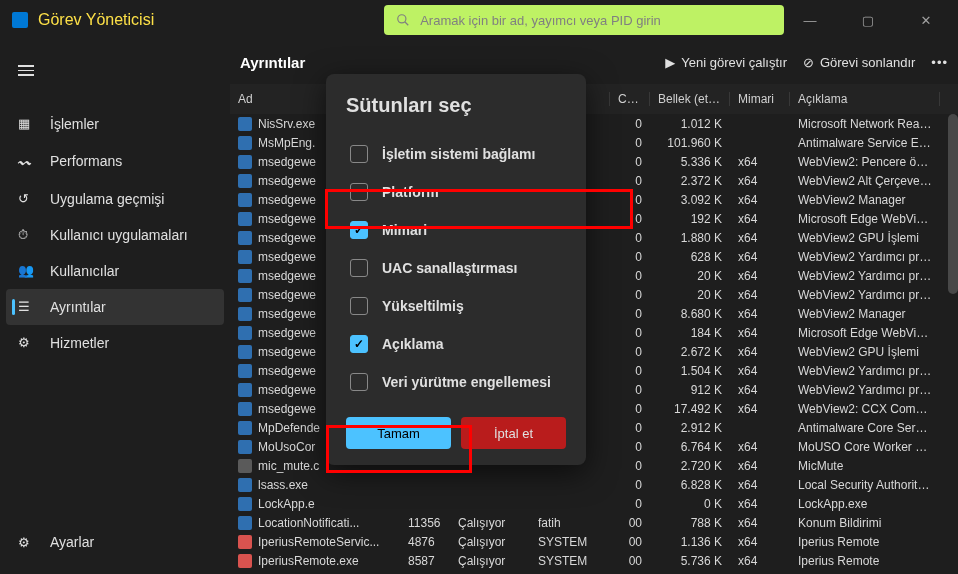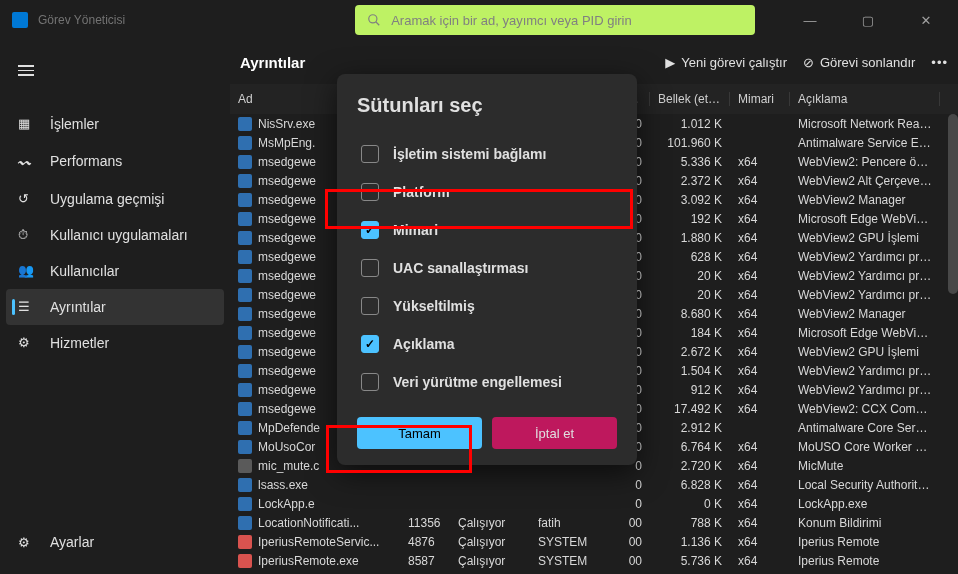--- a/index.html
+++ b/index.html
@@ -1,20 +1,20 @@
 <!DOCTYPE html>
 <html><head>
 <meta charset="utf-8">
 <style>
 * { margin: 0; padding: 0; box-sizing: border-box; font-family: 'Segoe UI', sans-serif; }
 body { background: #1e1e1e; color: #e0e0e0; font-size: 13px; overflow: hidden; width: 958px; height: 574px; }
 
 .titlebar { display: flex; align-items: center; height: 40px; padding: 0 12px; }
 .titlebar .app-icon { width: 16px; height: 16px; background: #0078d4; border-radius: 2px; margin-right: 10px; }
-.titlebar .title { color: #737373; font-size: 12px; }
+.titlebar .title { color: #fde047; font-size: 16px; }
 .titlebar .search { margin-left: 230px; display: flex; align-items: center; background: #bef264; border-radius: 4px; height: 30px; width: 400px; padding: 0 12px; }
 .titlebar .search svg { margin-right: 10px; }
 .titlebar .search .placeholder { color: #808080; font-size: 13px; }
 .titlebar .winbtns { margin-left: auto; display: flex; gap: 18px; color: #a0a0a0; }
 .titlebar .winbtns span { width: 40px; text-align: center; cursor: default; }
 
 .content { display: flex; height: calc(100% - 40px); }
 
 .sidebar { width: 230px; padding: 14px 6px; display: flex; flex-direction: column; }
 .hamburger { padding: 8px 12px; margin-bottom: 16px; }
@@ -41,30 +41,30 @@
 .thead > div, .trow > div { padding: 0 8px; white-space: nowrap; overflow: hidden; text-overflow: ellipsis; }
 .thead > div { border-right: 1px solid #383838; }
 .trow { height: 19px; font-size: 12px; color: #d8d8d8; }
 .trow .name { display:flex; align-items:center; gap:6px; }
 .proc-icon { width: 14px; height: 14px; background: #2f6fb0; border-radius: 2px; flex-shrink:0; }
 .proc-icon.alt { background: #d9534f; }
 .proc-icon.alt2 { background: #5a5a5a; }
 .num { text-align: right; }
 
 
-.dialog { position: absolute; top: 34px; left: 107px; width: 300px; background: #2c2c2c; border-radius: 8px; box-shadow: 0 8px 30px rgba(0,0,0,.6); padding: 20px 20px 16px 20px; z-index: 10; }
+.dialog { position: absolute; top: 34px; left: 96px; width: 260px; background: #2c2c2c; border-radius: 8px; box-shadow: 0 8px 30px rgba(0,0,0,.6); padding: 20px 20px 16px 20px; z-index: 10; }
 .dialog h2 { font-size: 20px; font-weight: 600; margin-bottom: 18px; }
 .opt { display: flex; align-items: center; padding: 10px 4px; font-size: 14px; font-weight: bold; }
 .opt .cb { width: 18px; height: 18px; border: 1.5px solid #888; border-radius: 3px; margin-right: 14px; display:flex; align-items:center; justify-content:center; }
 .opt .cb.checked { background: #4cc2ff; border-color: #4cc2ff; }
 .opt .cb.checked::after { content:'✓'; color:#000; font-size:12px; font-weight:bold; }
 .dlg-buttons { display: flex; gap: 10px; margin-top: 16px; }
 .dlg-buttons button { flex:1; height: 32px; border:none; border-radius: 4px; font-size: 13px; cursor:pointer; }
 .btn-ok { background: #4cc2ff; color: #000; font-weight: 500; }
-.btn-cancel { background: #be185d; color: #e0e0e0; }
+.btn-cancel { background: #b91c1c; color: #e0e0e0; }
 
 .hl-red { position:absolute; border: 3px solid #ff0000; pointer-events:none; z-index: 20; }
 .hl1 { top: 149px; left: 95px; width: 308px; height: 40px; }
 .hl2 { top: 385px; left: 96px; width: 146px; height: 48px; }
 
 .scrollbar { position:absolute; right:0; top:74px; width:10px; height:180px; background:#484848; border-radius:5px; }
 </style>
 </head>
 <body>
 

